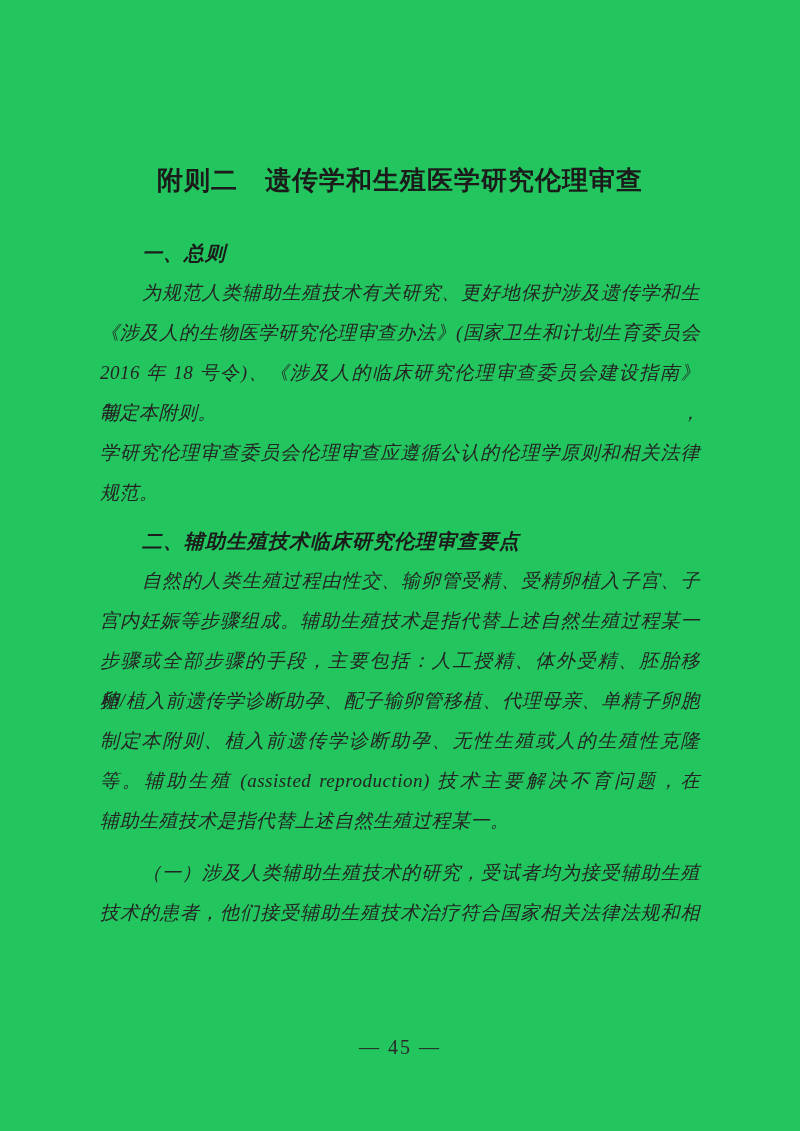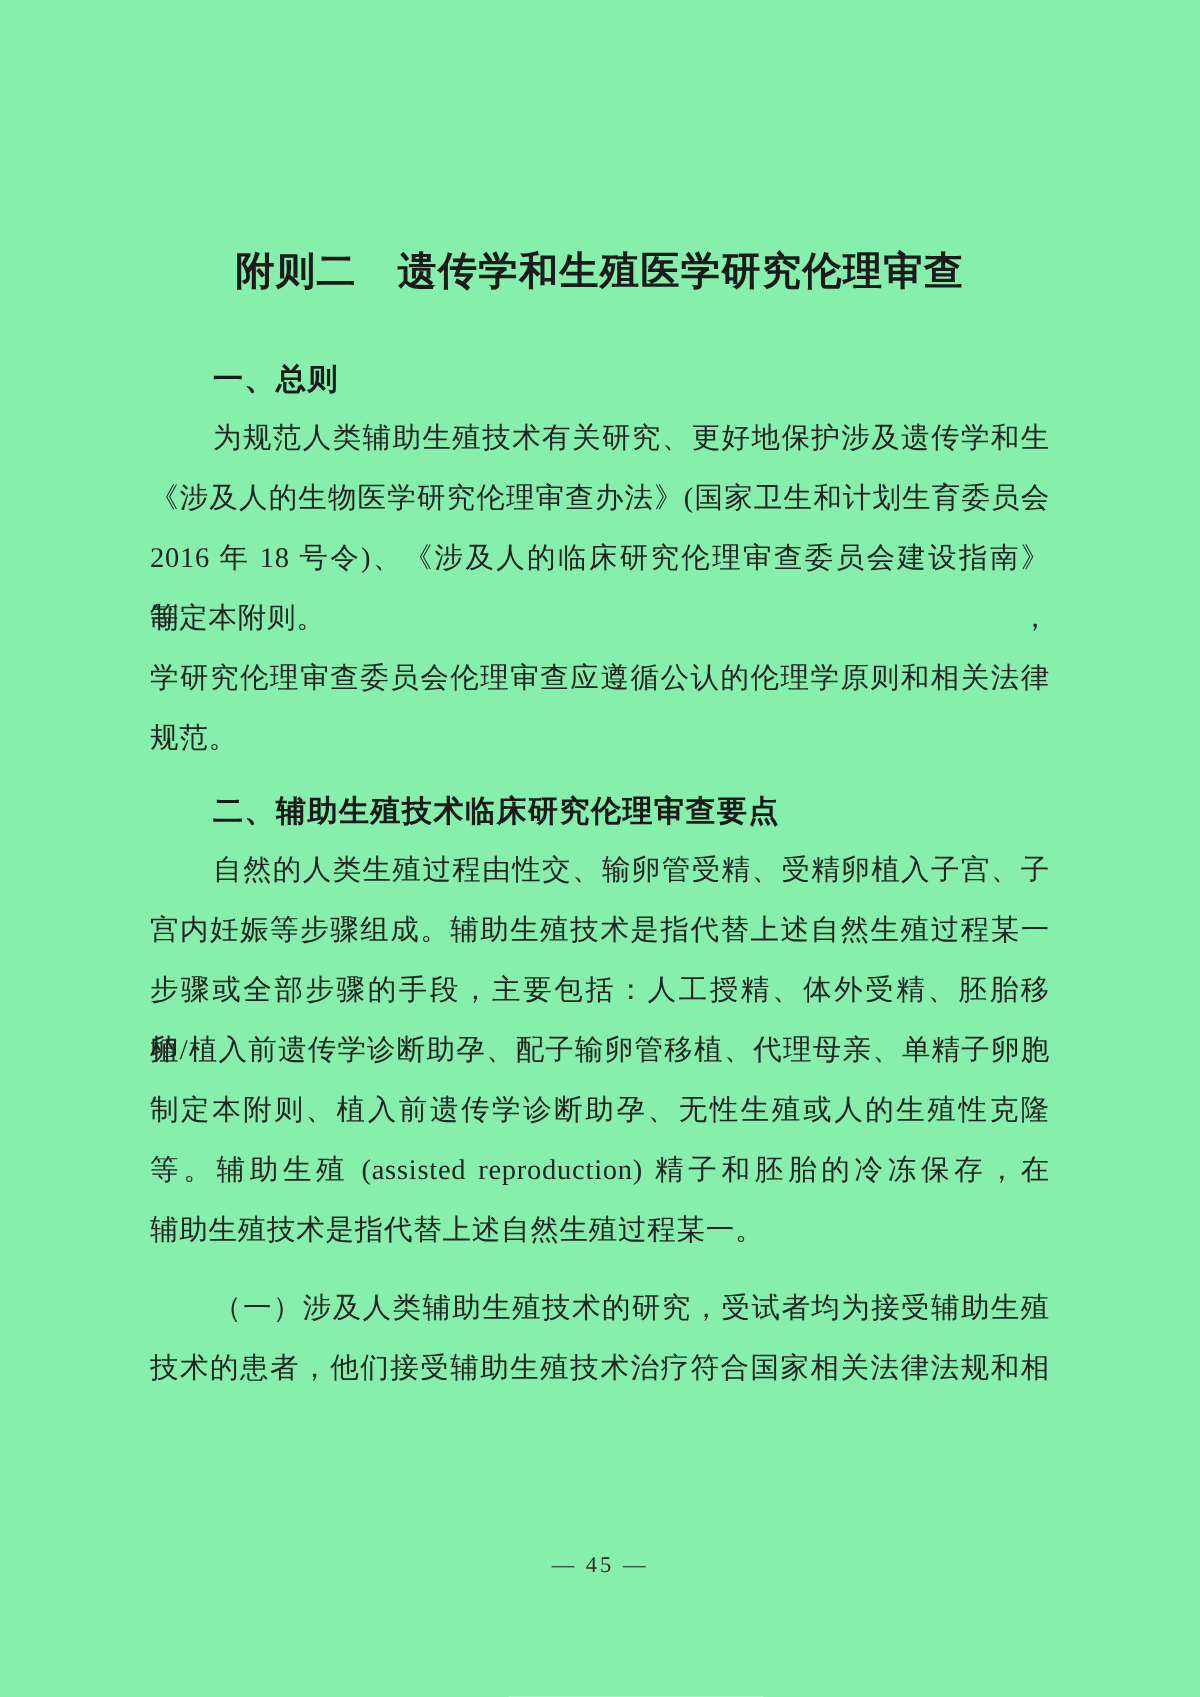--- a/index.html
+++ b/index.html
@@ -4,41 +4,41 @@
 <style>
   html, body { margin: 0; padding: 0; }
   body {
     width: 800px; height: 1131px;
     background: #ffffff;
     font-family: "Liberation Serif", serif;
   }
   .page {
     position: relative;
     width: 800px; height: 1131px;
-    background: #86efac;
+    background: #22c55e;
     overflow: hidden;
     color: #212121;
   }
   .content {
     position: absolute;
     left: 100px; top: 0;
     width: 600px;
   }
   .doc-title {
     margin-top: 163px;
     text-align: center;
     font-family: "Liberation Sans", sans-serif;
     font-weight: 700;
     font-size: 26px;
     line-height: 34px;
     letter-spacing: 1px;
     color: #1b1b1b;
     white-space: nowrap;
   }
-  .sections { margin-top: 36px; }
+  .sections { margin-top: 36px; font-style: italic; }
   .heading {
     font-family: "Liberation Sans", sans-serif;
     font-weight: 700;
     font-size: 20px;
     line-height: 40px;
     height: 40px;
     padding-left: 42px;
     letter-spacing: 1px;
     color: #1b1b1b;
     white-space: nowrap;
@@ -55,21 +55,21 @@
     text-align-last: justify;
     color: #242424;
   }
   .line.first { text-indent: 42px; }
   .line.last { text-align-last: left; }
   .footer {
     position: absolute;
     left: 0; top: 1036px;
     width: 800px;
     text-align: center;
-    font-size: 15px;
+    font-size: 20px;
     letter-spacing: 2px;
     color: #2a2a2a;
   }
 </style>
 </head>
 <body>
 
 <div class="page">
   <div class="content">
     <div class="doc-title">附则二　遗传学和生殖医学研究伦理审查</div>
@@ -88,21 +88,21 @@
           </div>
         </div>
         <div class="section">
           <div class="heading">二、辅助生殖技术临床研究伦理审查要点</div>
           <div class="paragraph">
             <div class="line first">自然的人类生殖过程由性交、输卵管受精、受精卵植入子宫、子</div>
             <div class="line">宫内妊娠等步骤组成。辅助生殖技术是指代替上述自然生殖过程某一</div>
             <div class="line">步骤或全部步骤的手段，主要包括：人工授精、体外受精、胚胎移植、</div>
             <div class="line">卵/植入前遗传学诊断助孕、配子输卵管移植、代理母亲、单精子卵胞</div>
             <div class="line">制定本附则、植入前遗传学诊断助孕、无性生殖或人的生殖性克隆</div>
-            <div class="line">等。辅助生殖 (assisted reproduction) 精子和胚胎的冷冻保存，在</div>
+            <div class="line">等。辅助生殖 (assisted reproduction) 技术主要解决不育问题，在</div>
             <div class="line last">辅助生殖技术是指代替上述自然生殖过程某一。</div>
           </div>
           <div class="paragraph">
             <div class="line first">（一）涉及人类辅助生殖技术的研究，受试者均为接受辅助生殖</div>
             <div class="line">技术的患者，他们接受辅助生殖技术治疗符合国家相关法律法规和相</div>
           </div>
         </div>
       </div>
   </div>
   <div class="footer">— 45 —</div>

